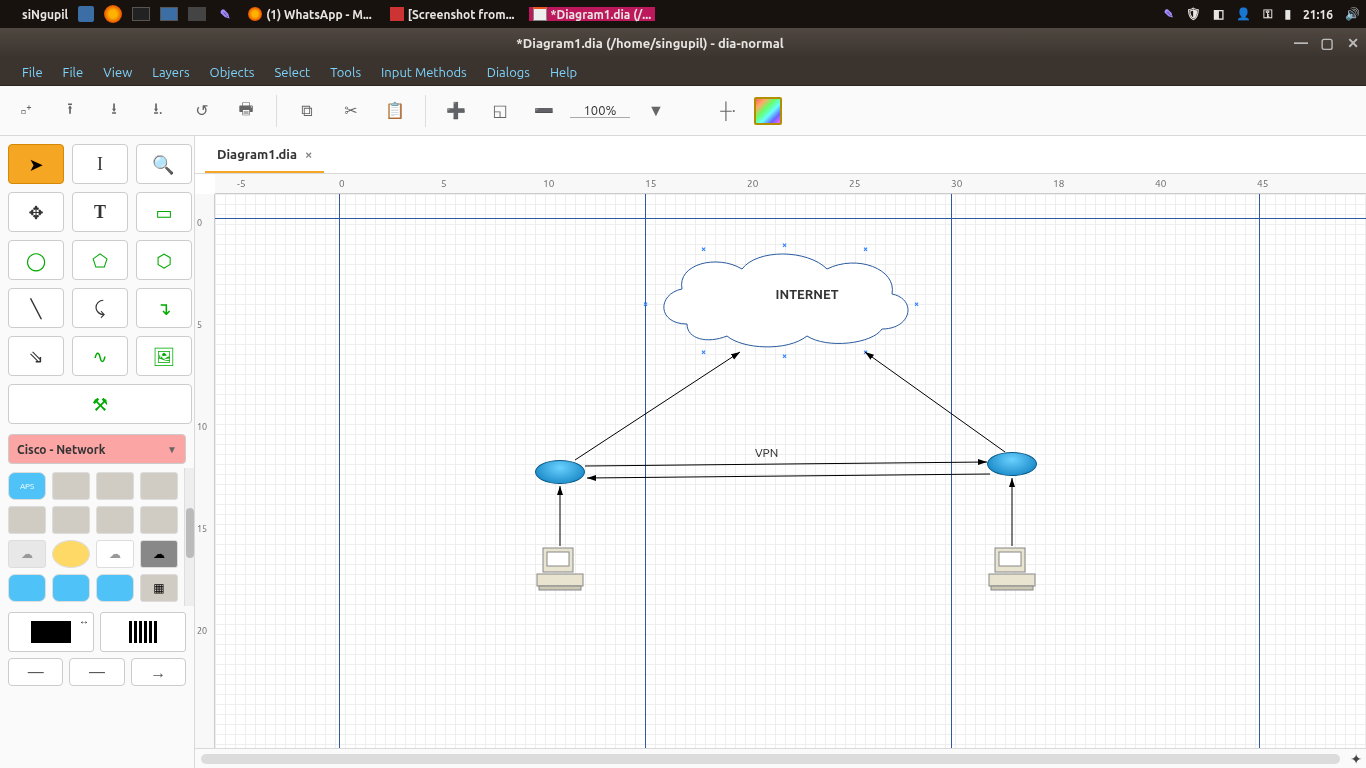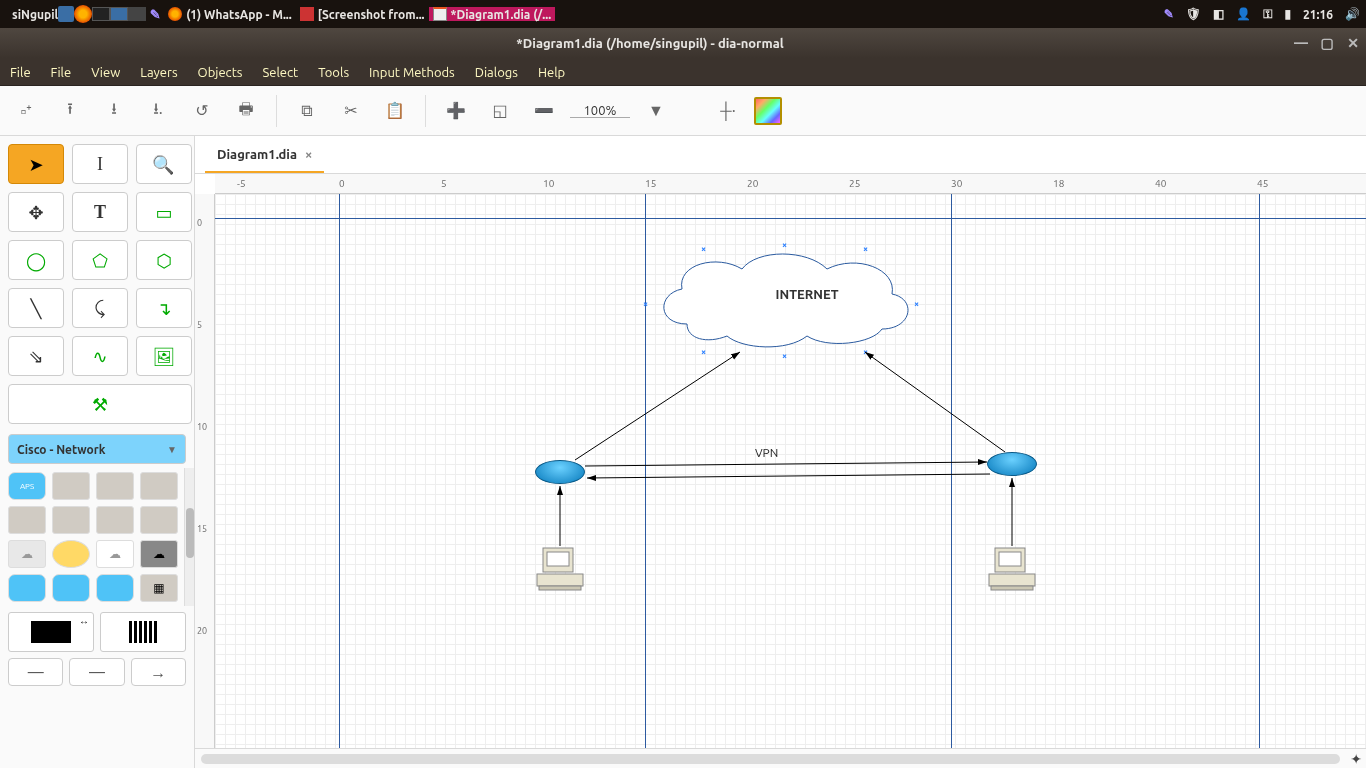--- a/index.html
+++ b/index.html
@@ -9,21 +9,21 @@
     height: 28px;
     background: #18120e;
     color: #e8e6e3;
     display: flex;
     align-items: center;
     font-size: 12px;
     font-weight: bold;
     padding: 0 6px;
   }
   .topbar .apple { font-size: 16px; margin-right: 6px; }
-  .topbar .til { flex: 1; display: flex; align-items: center; gap: 0; }
+  .topbar .til { flex: 1; display: flex; align-items: center; gap: 10px; }
   .topbar .tbicon { width: 18px; height: 18px; display: inline-flex; align-items: center; justify-content: center; font-size: 13px; }
   .topbar .task { display: inline-flex; align-items: center; gap: 4px; padding: 0 4px; font-weight: bold; }
   .topbar .task.active { background: #be185d; }
   .topbar .tir { display: flex; align-items: center; gap: 12px; }
   .topbar .square { width: 16px; height: 16px; background: #3a6ea5; border-radius: 2px; }
   .topbar .ff { width: 18px; height: 18px; background: radial-gradient(circle, #ffb300 30%, #e65100 70%); border-radius: 50%; }
   .topbar .term { width: 18px; height: 14px; background: #222; border: 1px solid #555; }
   .topbar .files { width: 18px; height: 14px; background: #3a6ea5; border: 1px solid #555; }
   .topbar .camera { width: 18px; height: 14px; background: #444; }
   .topbar .feather { color: #a28cff; }
@@ -40,25 +40,25 @@
     font-size: 13px;
     font-weight: bold;
     padding-left: 12px;
   }
   .titlebar .ttext { flex: 1; text-align: center; }
   .titlebar .wc { width: 26px; text-align: center; color: #bbb; font-size: 14px; cursor: pointer; }
   
   .menubar {
     height: 28px;
     background: #3b332d;
-    color: #fef9c3;
+    color: #7dd3fc;
     display: flex;
     align-items: center;
     font-size: 13px;
-    padding: 0 0;
+    padding: 0 12px;
     gap: 0;
     border-bottom: 1px solid #2a2420;
   }
   .menubar .mitem { padding: 4px 10px; cursor: pointer; }
   
   .toolbar {
     height: 50px;
     background: #fafafa;
     border-bottom: 1px solid #d9d9d9;
     display: flex;
@@ -104,21 +104,21 @@
     border-radius: 4px;
     background: #fff;
     display: flex; align-items: center; justify-content: center;
     font-size: 18px; color: #333; cursor: pointer;
   }
   .tbtn.sel { background: #f5a623; color: #000; border-color: #d48806; }
   .tbtn.wide { grid-column: 1 / -1; }
   .shape-sel {
     margin: 2px 8px 4px;
     border: 1px solid #ccc; border-radius: 4px;
-    background: #7dd3fc; height: 30px;
+    background: #fca5a5; height: 30px;
     display: flex; align-items: center; justify-content: space-between;
     padding: 0 8px; font-size: 12px; font-weight: bold; color: #333;
   }
   .shape-sel .sc { font-size: 10px; color: #666; }
   .sgrid {
     display: grid;
     grid-template-columns: repeat(4, 38px);
     gap: 6px;
     padding: 4px 8px;
     overflow: hidden;

